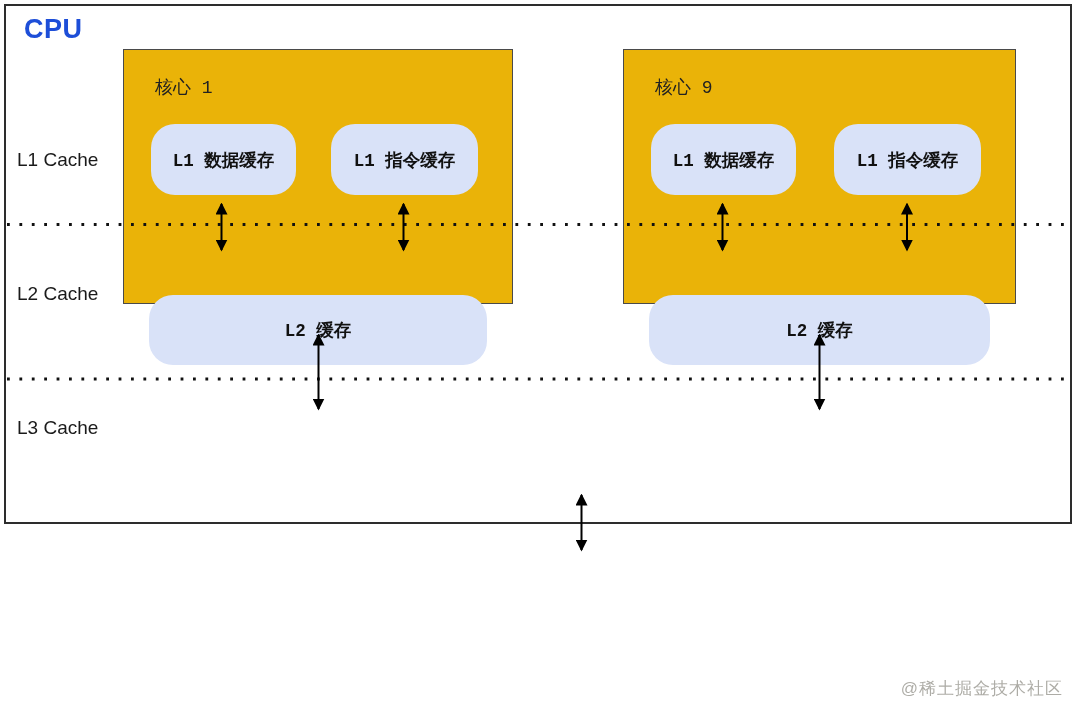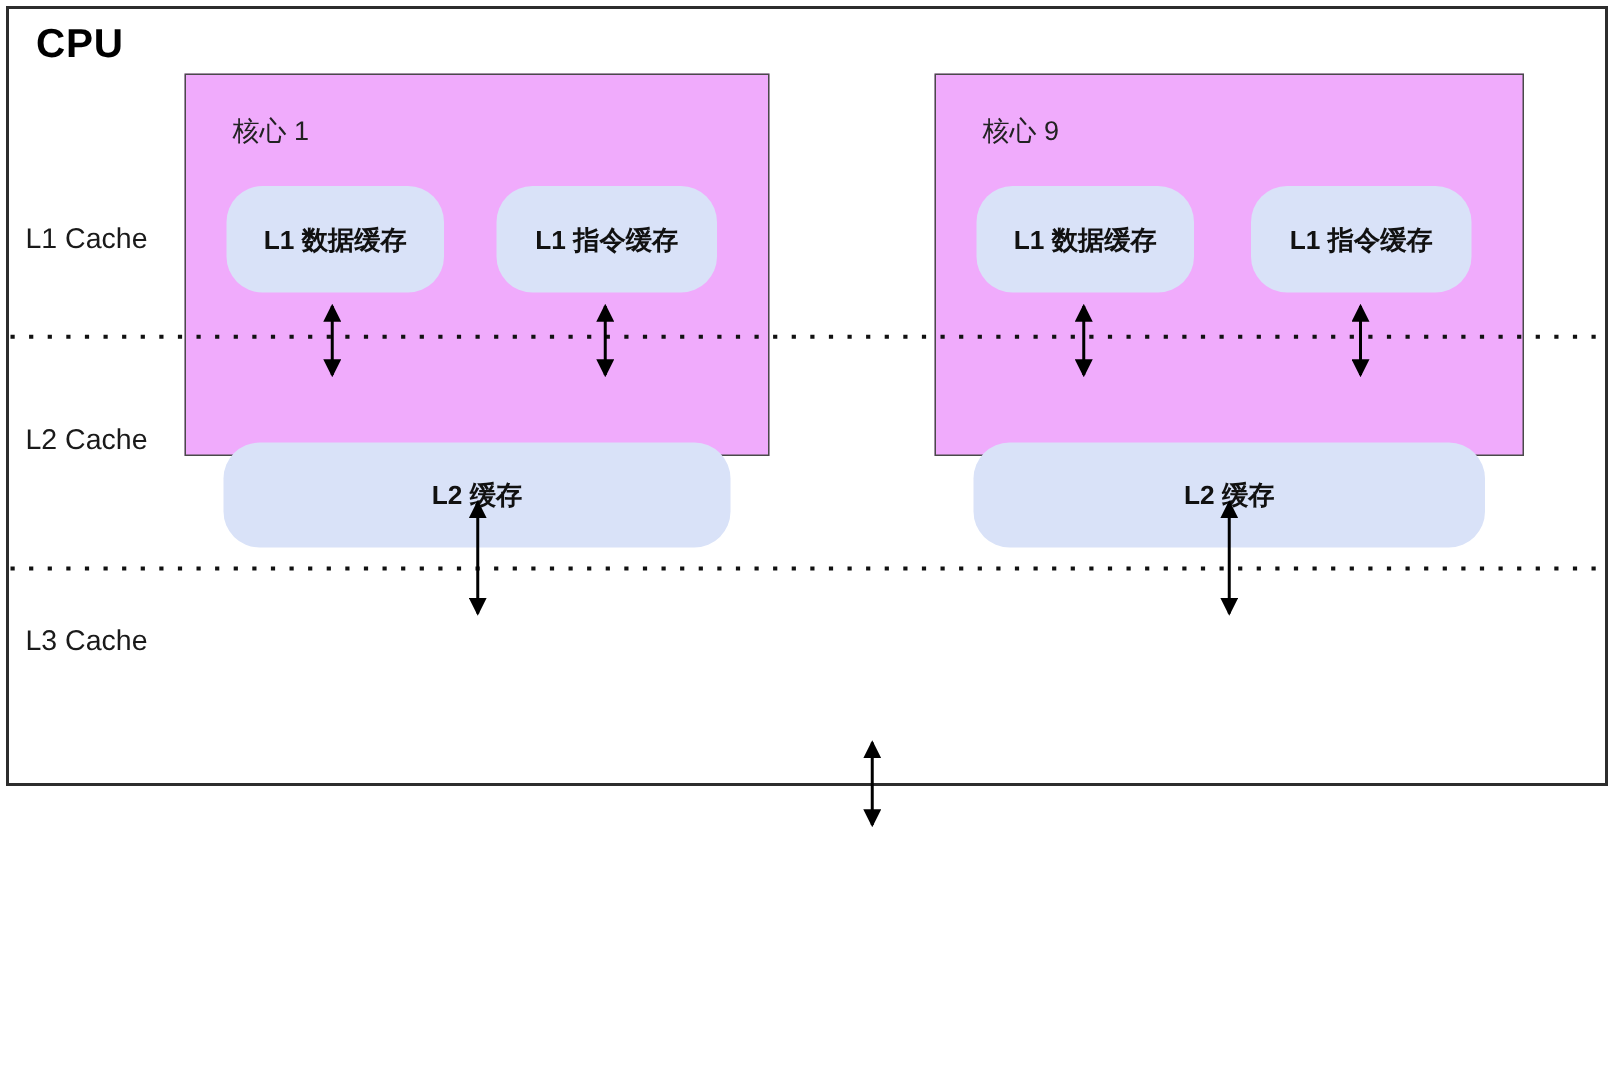--- a/index.html
+++ b/index.html
@@ -17,37 +17,38 @@
     width: 1068px; height: 520px;
     border: 2px solid #2d2d2d;
     box-sizing: border-box;
     background: #ffffff;
   }
   .cpu-title {
     position: absolute;
     left: 18px; top: 8px;
     font-size: 27px;
     font-weight: 700;
-    color: #000000;
+    color: #1d4ed8;
     letter-spacing: 0.5px;
   }
   .side-label {
     position: absolute;
     left: 17px;
     font-size: 19px;
     color: #1a1a1a;
     line-height: 23px;
   }
   .core {
     position: absolute;
     top: 49px;
     height: 255px;
-    background: #f0abfc;
+    background: #eab308;
     border: 1.5px solid #4a4a4a;
     box-sizing: border-box;
+    font-family: Liberation Mono, monospace;
   }
   .core-1 { left: 123px; width: 390px; }
   .core-2 { left: 623px; width: 393px; }
   .core-label {
     position: absolute;
     left: 31px; top: 25px;
     font-size: 18px;
     color: #222222;
   }
   .cache-box {
@@ -149,14 +150,15 @@
     <line x1="403.5" y1="204" x2="403.5" y2="250" stroke="#000000" stroke-width="2" marker-start="url(#ah)" marker-end="url(#ah)"></line>
     <line x1="722.5" y1="204" x2="722.5" y2="250" stroke="#000000" stroke-width="2" marker-start="url(#ah)" marker-end="url(#ah)"></line>
     <line x1="907" y1="204" x2="907" y2="250" stroke="#000000" stroke-width="2" marker-start="url(#ah)" marker-end="url(#ah)"></line>
 
     <line x1="318.5" y1="335" x2="318.5" y2="409" stroke="#000000" stroke-width="2" marker-start="url(#ah)" marker-end="url(#ah)"></line>
     <line x1="819.5" y1="335" x2="819.5" y2="409" stroke="#000000" stroke-width="2" marker-start="url(#ah)" marker-end="url(#ah)"></line>
 
     <line x1="581.5" y1="495" x2="581.5" y2="550" stroke="#000000" stroke-width="2" marker-start="url(#ah)" marker-end="url(#ah)"></line>
   </svg>
 
+  <div class="watermark">@稀土掘金技术社区</div>
 
 </div>
 
 </body></html>

